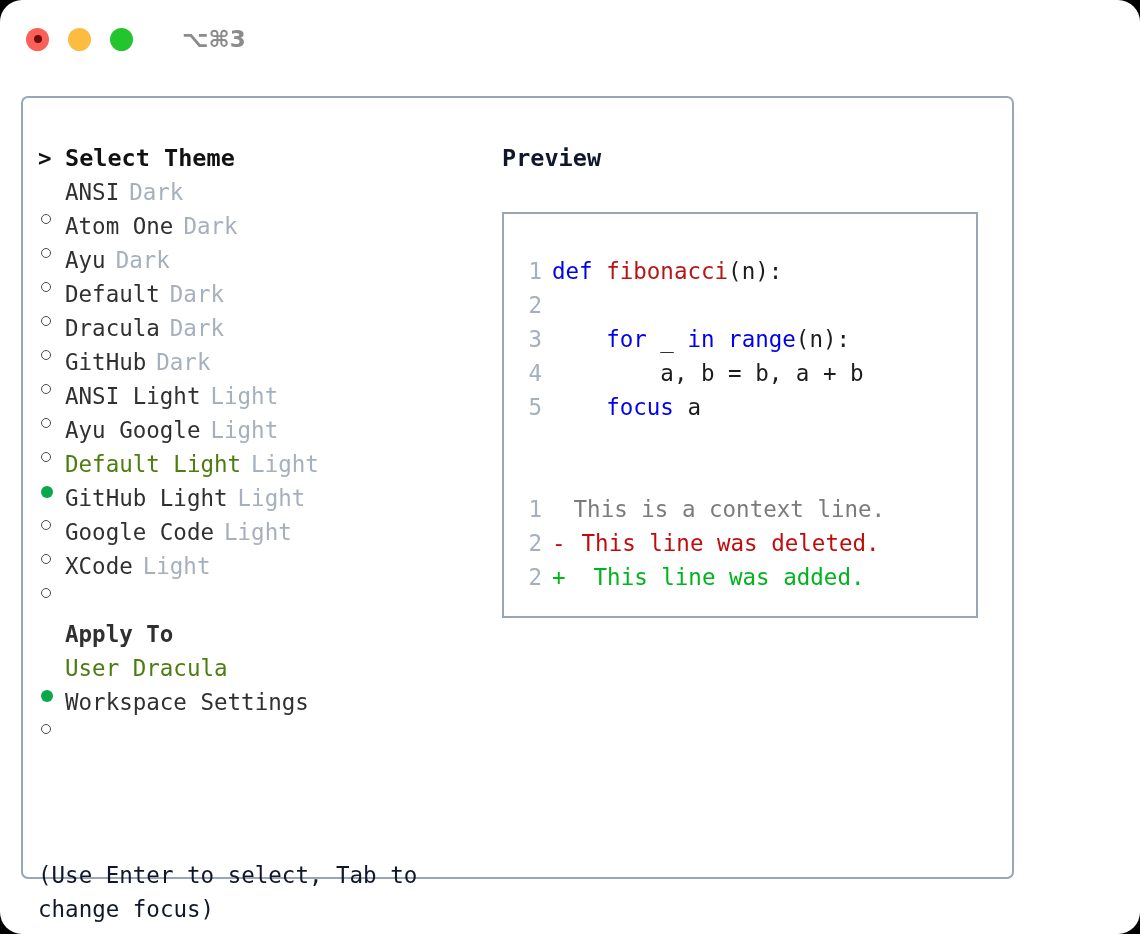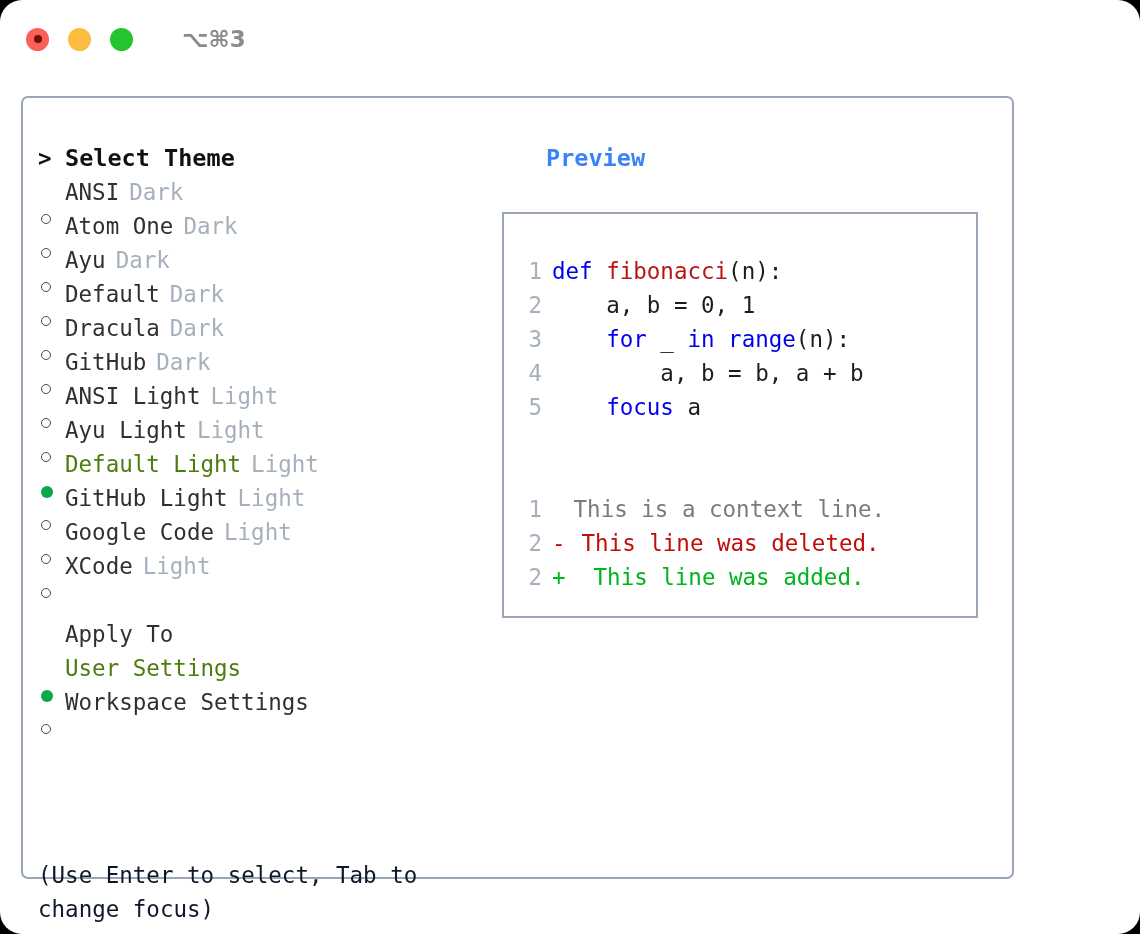--- a/index.html
+++ b/index.html
@@ -154,20 +154,21 @@
   .label { color: #303030; text-align: right; }
   .label.sel { color: #4d7c0f; }
   .variant {
     color: #a6b0bd;
     margin-left: 10px;
   }
   .variant.sel { color: #a6b0bd; }
 
   .section-head {
     margin-top: 34px;
+    font-weight: bold;
   }
   .section-head .label { color: #303030; }
 
   .hint {
     position: absolute;
     left: 15px;
     top: 760px;
     width: 420px;
     font-size: 22.5px;
     line-height: 34px;
@@ -177,23 +178,22 @@
   
   .right-col {
     position: absolute;
     left: 479px;
     top: 43px;
     width: 500px;
   }
   .preview-title {
     font-size: 23.5px;
     font-weight: bold;
-    color: #3b82f6;
+    color: #0f172a;
     line-height: 34px;
-    margin-left: 44px;
   }
   .preview-box {
     margin-top: 37px;
     width: 476px;
     height: 406px;
     border: 2px solid #9aa5b5;
     box-sizing: border-box;
     background: #ffffff;
     position: relative;
   }
@@ -288,21 +288,21 @@
         </div>
 
         <div class="row">
           <span class="marker hollow"></span>
           <span class="label">ANSI Light</span>
           <span class="variant">Light</span>
         </div>
 
         <div class="row">
           <span class="marker hollow"></span>
-          <span class="label">Ayu Light</span>
+          <span class="label">Ayu Google</span>
           <span class="variant">Light</span>
         </div>
 
         <div class="row">
           <span class="marker bullet"></span>
           <span class="label sel">Default Light</span>
           <span class="variant sel">Light</span>
         </div>
 
         <div class="row">
@@ -323,21 +323,21 @@
           <span class="variant">Light</span>
         </div>
 
         <div class="row section-head">
           <span class="marker"></span>
           <span class="label">Apply To</span>
         </div>
 
         <div class="row">
           <span class="marker bullet"></span>
-          <span class="label sel">User Settings</span>
+          <span class="label sel">User Dracula</span>
         </div>
 
         <div class="row">
           <span class="marker hollow"></span>
           <span class="label">Workspace Settings</span>
         </div>
       </div>
 
       <div class="hint">(Use Enter to select, Tab to change focus)</div>
 
@@ -347,21 +347,20 @@
         <div class="preview-box">
           <div class="code">
 
             <div class="cline">
               <span class="lnum">1</span>
               <span class="ctext"><span class="kw">def </span><span class="fn">fibonacci</span><span>(n):</span></span>
             </div>
 
             <div class="cline">
               <span class="lnum">2</span>
-              <span class="ctext"><span>    a, b = 0, 1</span></span>
             </div>
 
             <div class="cline">
               <span class="lnum">3</span>
               <span class="ctext"><span>    </span><span class="kw">for</span><span> _ </span><span class="kw">in</span><span> </span><span class="kw">range</span><span>(n):</span></span>
             </div>
 
             <div class="cline">
               <span class="lnum">4</span>
               <span class="ctext"><span>        a, b = b, a + b</span></span>

